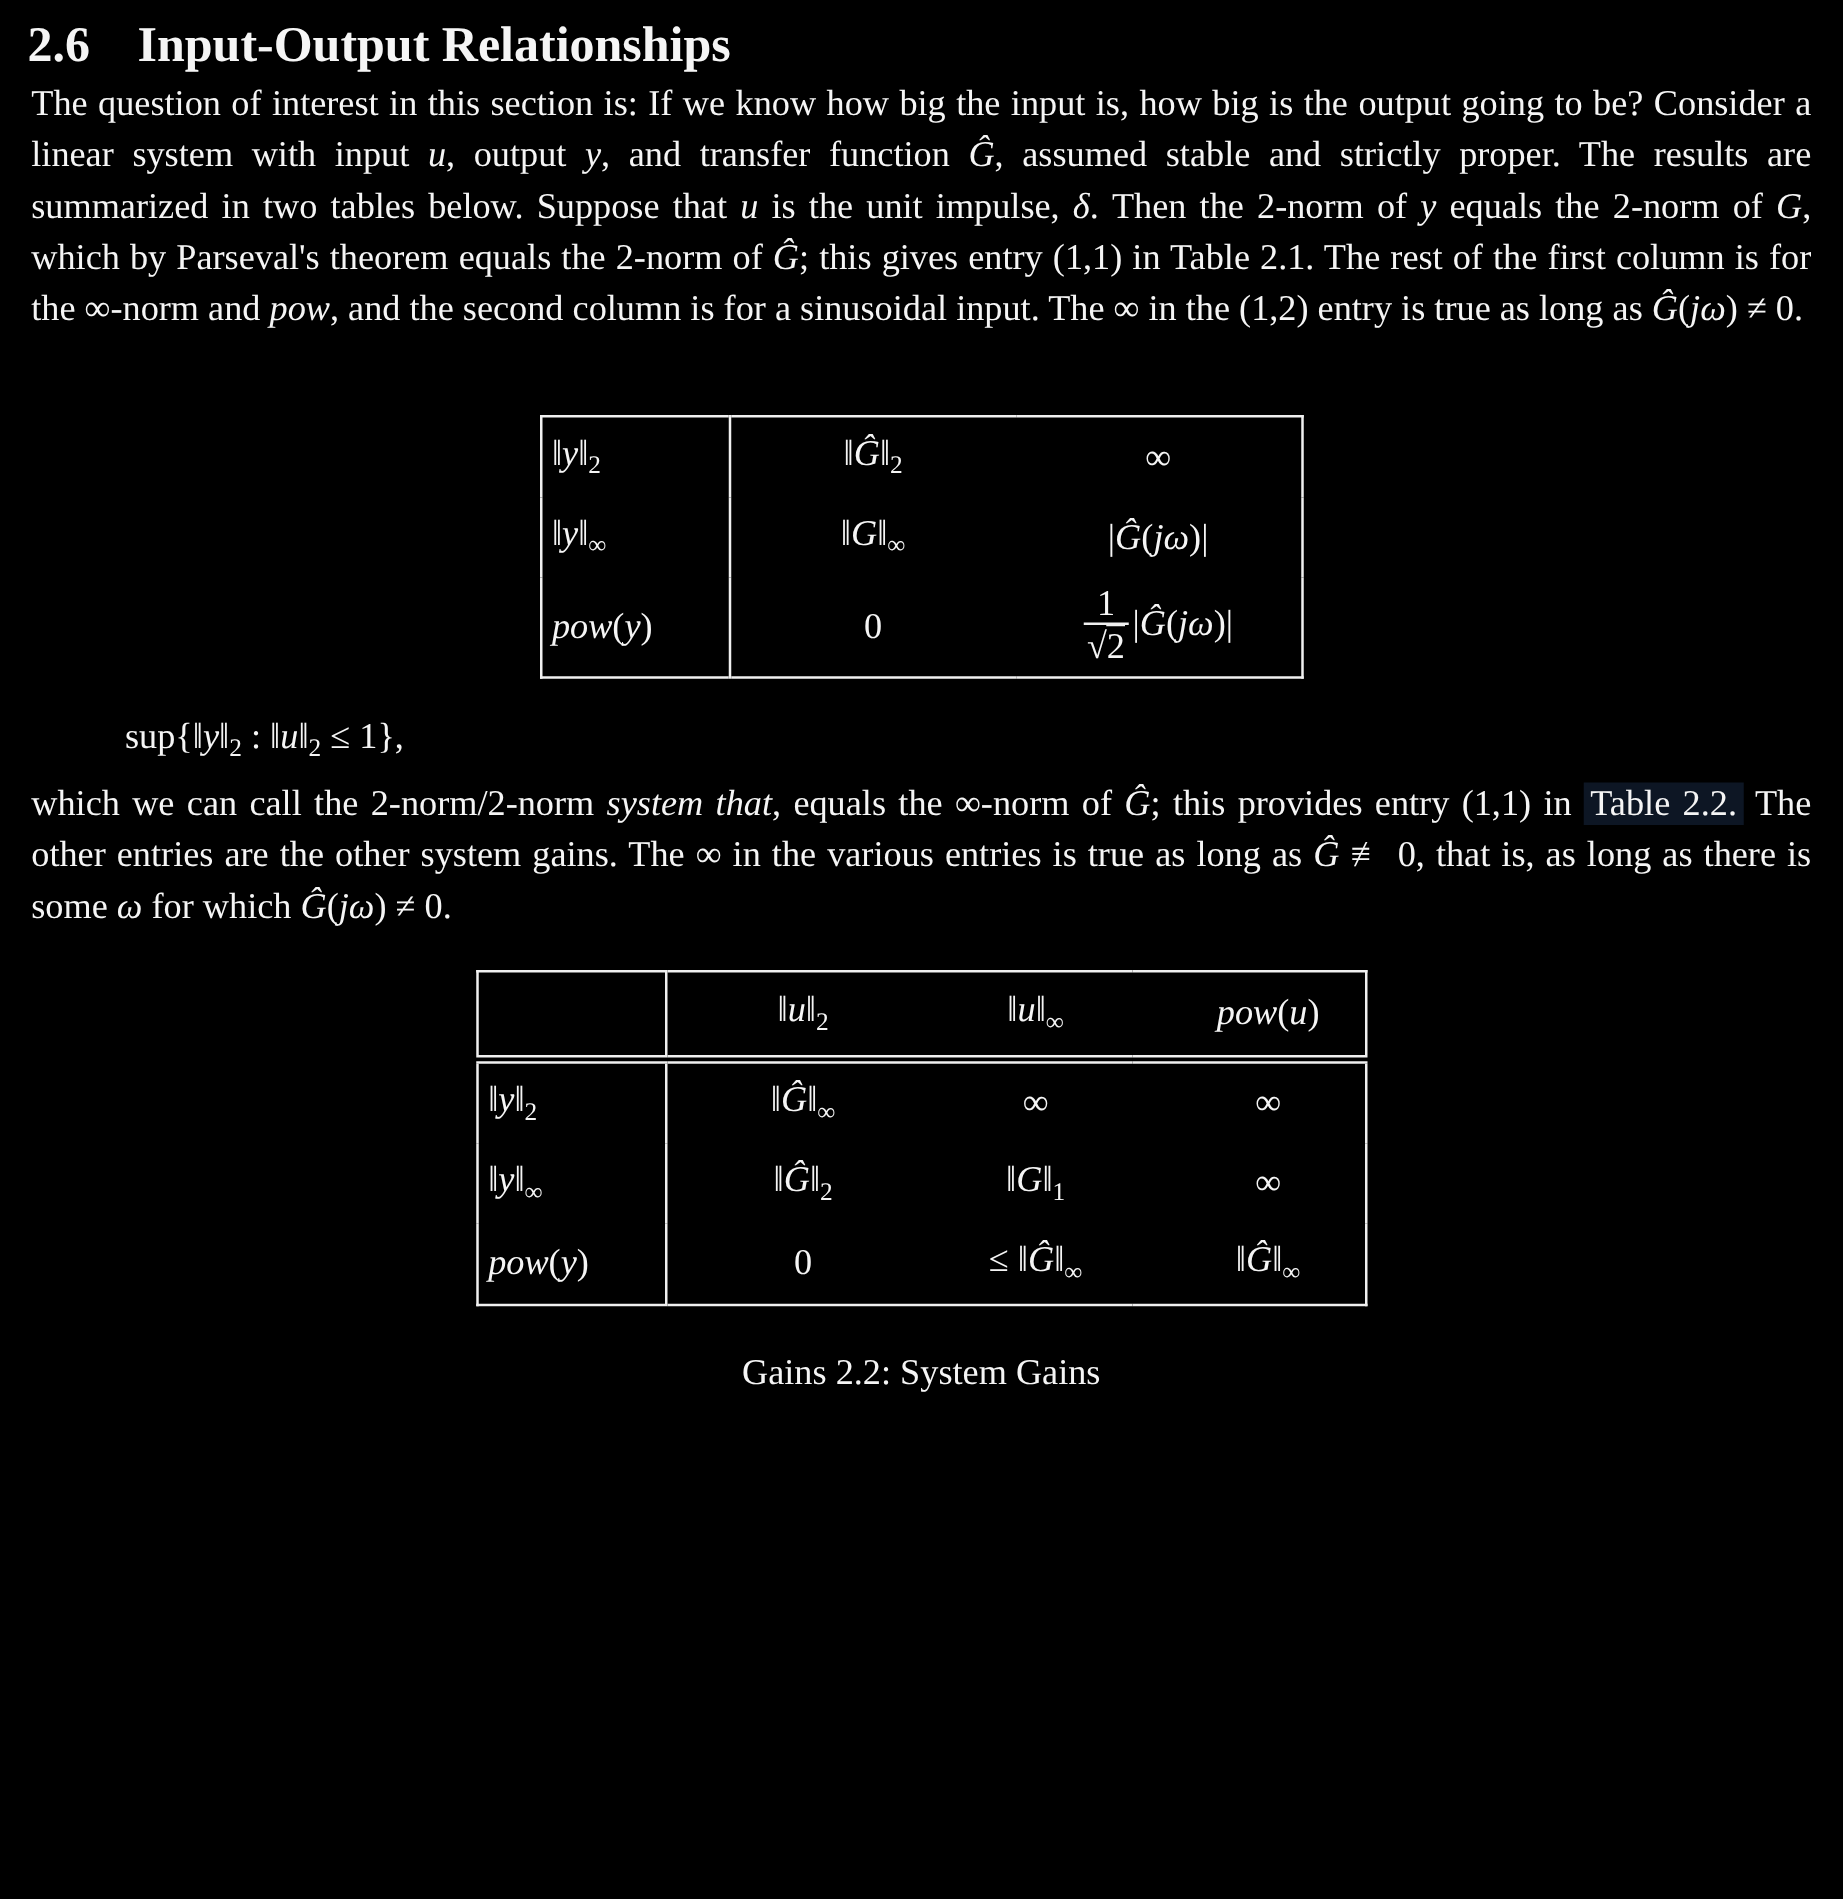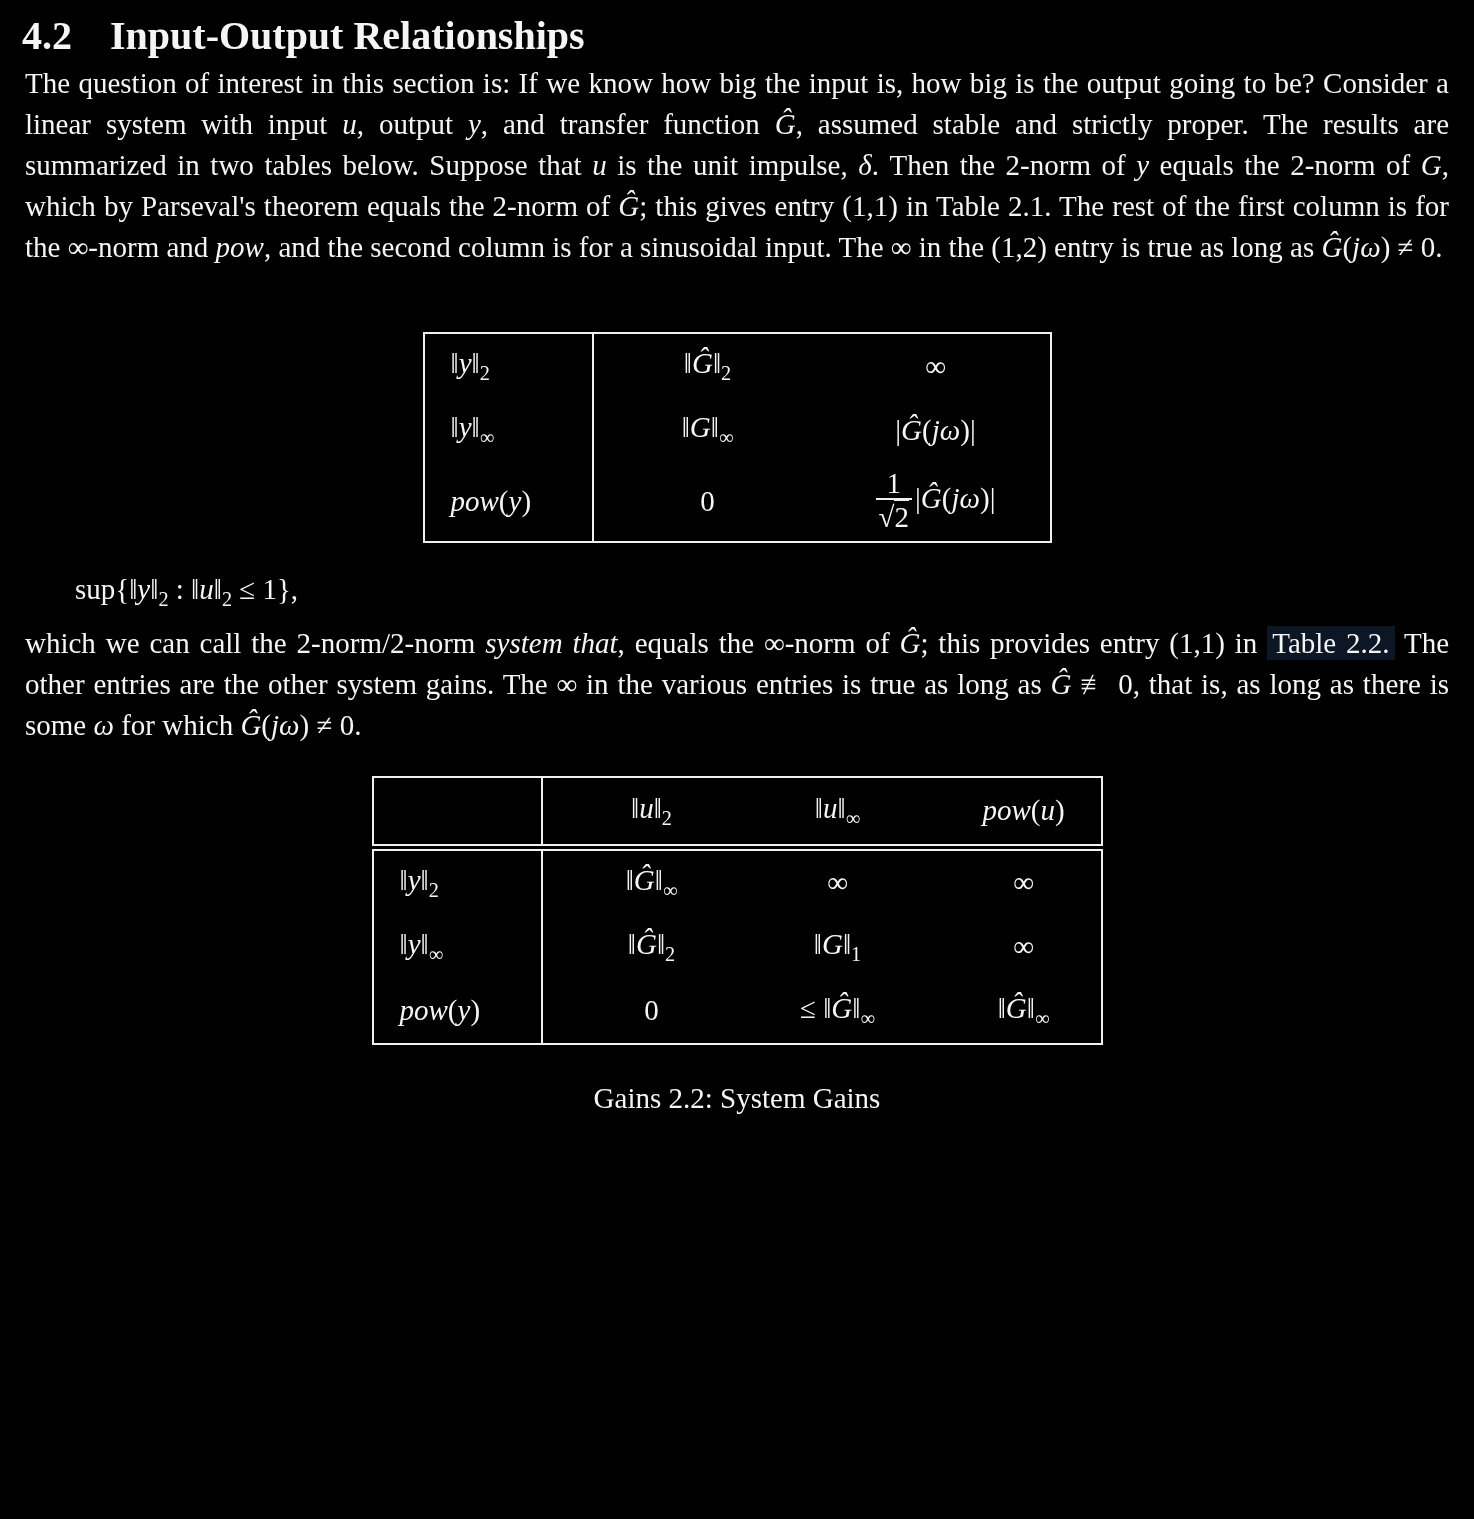--- a/index.html
+++ b/index.html
@@ -13,52 +13,52 @@
   .page { padding: 0 22px 20px 22px; }
   .heading {
     margin: 0; padding-top: 12px;
     font-size: 40px; line-height: 48px; font-weight: bold;
   }
   .heading .hnum { margin-right: 38px; }
   p.body { margin: 3px; text-align: justify; }
   .p1 { margin-top: 34px; }
   .p2 { margin-top: 40px; text-indent: 53px; }
   .p3 { margin-top: 28px; }
-  .equation { margin-top: 26px; margin-left: 53px; }
+  .equation { margin-top: 26px; margin-left: 78px; }
   .tblwrap { margin-top: 64px; }
   .tblwrap.t2 { margin-top: 30px; }
   table.tbl {
     border-collapse: collapse;
     border: 2px solid #f0f0f0;
     margin: 0 auto;
     line-height: 1.25;
   }
   table.tbl td { text-align: center; vertical-align: middle; padding: 4px 8px; }
   table.tbl td.lbl {
     border-right: 2px solid #f0f0f0;
-    text-align: left; padding-left: 26px; width: 133px;
+    text-align: left; padding-left: 8px; width: 133px;
   }
   table.tbl tr.hrow td { border-bottom: 7px double #f0f0f0; height: 58px; }
   table.tbl tr.brow td { height: 56px; }
   table.tbl1 td.dcol { width: 212px; }
   table.tbl2 td.dcol { width: 138px; padding-left: 40px; }
   .caption { margin-top: 33px; text-align: center; }
   sub { font-size: 70%; }
   .hl { background: #0d1624; padding: 1px 5px; cursor: pointer; }
   .frac { display: inline-block; vertical-align: middle; text-align: center; margin: 2px 3px 2px 0; }
   .frac .num { display: block; line-height: 1.05; padding: 0 3px; }
   .frac .den { display: block; line-height: 1.15; border-top: 2px solid #f0f0f0; padding: 1px 3px 0 3px; }
   .rt { border-top: 2px solid #f0f0f0; }
 </style>
 </head>
 <body>
 
 <main class="page">
 
-  <h1 class="heading"><span class="hnum">4.2</span><span class="htitle">Input-Output Relationships</span></h1>
+  <h1 class="heading"><span class="hnum">2.6</span><span class="htitle">Input-Output Relationships</span></h1>
 
   <p class="body p1">The question of interest in this section is: If we know how big the input is, how big is the output going to be? Consider a linear system with input <i>u</i>, output <i>y</i>, and transfer function <i>Ĝ</i>, assumed stable and strictly proper. The results are summarized in two tables below. Suppose that <i>u</i> is the unit impulse, <i>δ</i>. Then the 2-norm of <i>y</i> equals the 2-norm of <i>G</i>, which by Parseval's theorem equals the 2-norm of <i>Ĝ</i>; this gives entry (1,1) in Table 2.1. The rest of the first column is for the ∞-norm and <i>pow</i>, and the second column is for a sinusoidal input. The ∞ in the (1,2) entry is true as long as <i>Ĝ</i>(<i>jω</i>) ≠ 0.</p>
 
   <div class="tblwrap t1">
     <table class="tbl tbl1">
       <tbody>
         <tr class="brow">
           <td class="lbl">‖<i>y</i>‖<sub>2</sub></td>
           <td class="dcol">‖<i>Ĝ</i>‖<sub>2</sub></td>
           <td class="dcol">∞</td>

